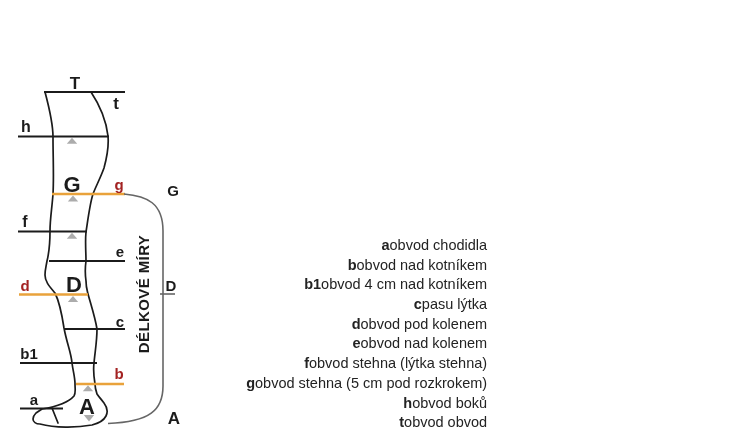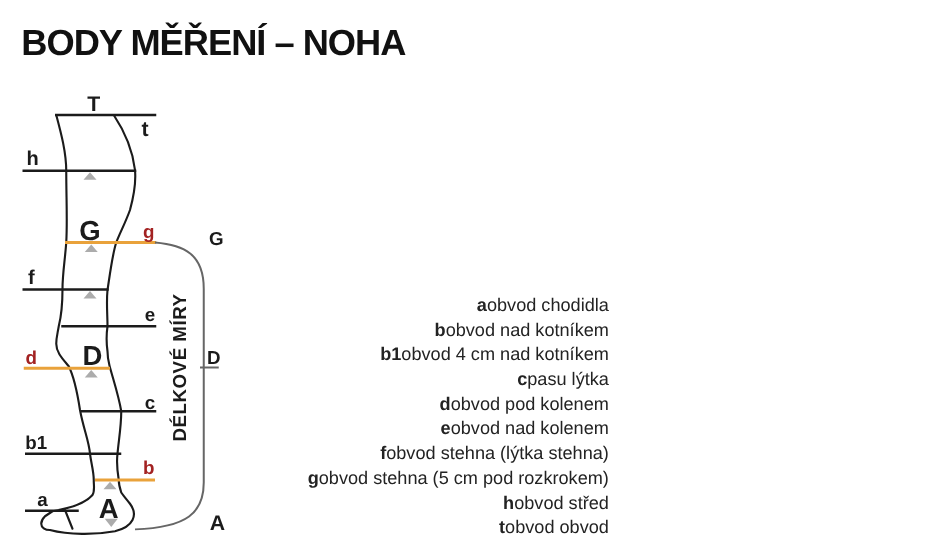--- a/index.html
+++ b/index.html
@@ -32,21 +32,20 @@
   }
   .legend-row{height:19.7px;line-height:19.7px;white-space:nowrap;text-align:right;}
   .legend-key{display:inline-block;width:33px;font-weight:bold;}
   .legend-label{font-weight:normal;}
 </style>
 </head>
 <body>
 
 <div class="page">
 
-  <h1 class="title">BODY MĚŘENÍ – NOHA</h1>
 
   <svg class="diagram" viewBox="0 0 750 441">
 
     <path class="outline" d="
       M 45,92
       C 49,107 53,122 53,137
       C 53,158 54,176 53,194
       C 52,208 50,219 50,231
       C 50,243 49,253 47,261
       C 46,267 45,270 45,275
@@ -121,17 +120,17 @@
 
   <div class="legend">
     <div class="legend-row"><span class="legend-key">a</span><span class="legend-label">obvod chodidla</span></div>
     <div class="legend-row"><span class="legend-key">b</span><span class="legend-label">obvod nad kotníkem</span></div>
     <div class="legend-row"><span class="legend-key">b1</span><span class="legend-label">obvod 4 cm nad kotníkem</span></div>
     <div class="legend-row"><span class="legend-key">c</span><span class="legend-label">pasu lýtka</span></div>
     <div class="legend-row"><span class="legend-key">d</span><span class="legend-label">obvod pod kolenem</span></div>
     <div class="legend-row"><span class="legend-key">e</span><span class="legend-label">obvod nad kolenem</span></div>
     <div class="legend-row"><span class="legend-key">f</span><span class="legend-label">obvod stehna (lýtka stehna)</span></div>
     <div class="legend-row"><span class="legend-key">g</span><span class="legend-label">obvod stehna (5 cm pod rozkrokem)</span></div>
-    <div class="legend-row"><span class="legend-key">h</span><span class="legend-label">obvod střed</span></div>
+    <div class="legend-row"><span class="legend-key">h</span><span class="legend-label">obvod boků</span></div>
     <div class="legend-row"><span class="legend-key">t</span><span class="legend-label">obvod obvod</span></div>
   </div>
 
 </div>
 
 </body></html>

